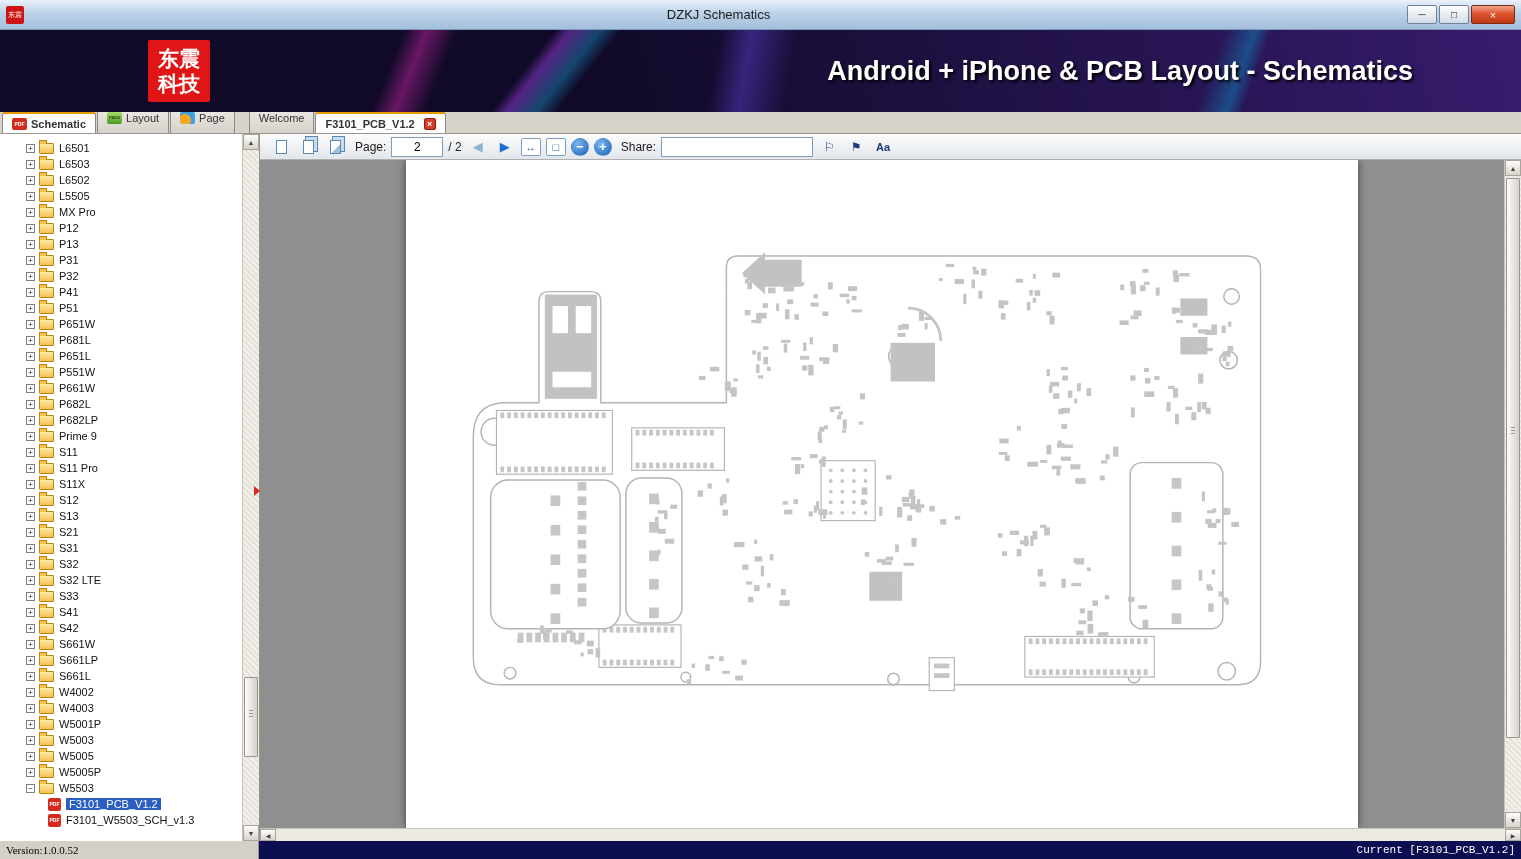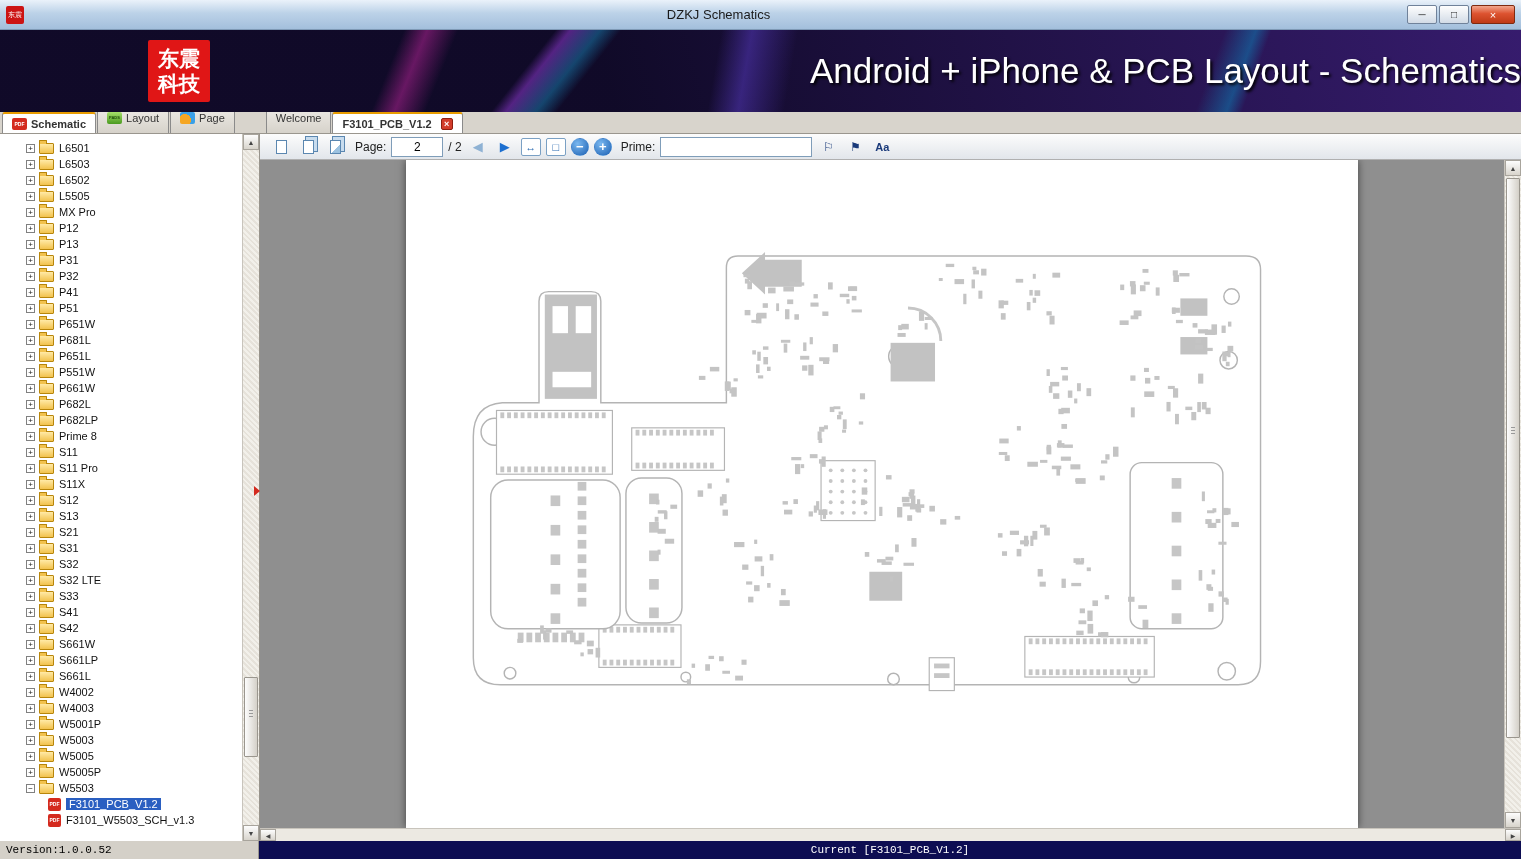--- a/index.html
+++ b/index.html
@@ -19,28 +19,28 @@
 .banner{height:82px;flex:0 0 auto;position:relative;display:flex;align-items:center;overflow:hidden;
 background:
  linear-gradient(112deg, transparent 26%, rgba(210,40,170,.45) 27.5%, transparent 29.5%),
  linear-gradient(100deg, transparent 47%, rgba(90,60,200,.5) 49%, transparent 52%),
  linear-gradient(290deg, transparent 18%, rgba(0,180,230,.35) 19%, transparent 21%),
  linear-gradient(255deg, rgba(60,30,120,.85), rgba(16,10,40,.97) 60%),#150e30}
 .banner::before{content:"";position:absolute;left:430px;top:-20px;width:240px;height:130px;
 background:linear-gradient(115deg, transparent 40%, rgba(150,60,220,.5) 45%, rgba(30,180,240,.35) 55%, transparent 62%);transform:skewX(-18deg)}
 .logo{width:62px;height:62px;background:#e01616;color:#fff;margin-left:148px;display:flex;flex-direction:column;align-items:center;justify-content:center;font-weight:bold;font-size:21px;line-height:25px;z-index:1;border-radius:2px}
 .app-title{color:#fff;font-size:37px;font-weight:bold;margin-left:16px;letter-spacing:1px;text-shadow:2px 2px 3px #000;z-index:1}
-.subtitle{margin-left:auto;color:#fff;font-size:35px;font-weight:normal;text-shadow:2px 2px 3px #000;z-index:1}
+.subtitle{margin-left:auto;margin-right:108px;color:#fff;font-size:27px;font-weight:bold;text-shadow:2px 2px 3px #000;z-index:1}
 
 
 .tabstrip{height:22px;flex:0 0 auto;background:#d8d4cc;display:flex;align-items:flex-end;padding-left:2px;border-bottom:1px solid #9a968e}
 .tabbar{display:flex;align-items:flex-end}
 .tab{height:32px;display:flex;align-items:center;gap:4px;padding:0 9px;font-size:11px;color:#333;border:1px solid #8a8a8a;border-bottom:none;border-radius:3px 3px 0 0;background:linear-gradient(#f2f0ec,#d6d2ca);margin-right:1px;white-space:nowrap}
 .tab.active{background:#ffffff;height:21px;border-top:2px solid #e89c00;font-weight:bold}
-.doc-tabbar{margin-left:30px}
+.doc-tabbar{margin-left:13px}
 .tab-ico{width:15px;height:12px;font-size:5px;font-weight:bold;color:#fff;display:flex;align-items:center;justify-content:center;border-radius:2px;flex:0 0 auto}
 .tab-ico.pdf{background:#d42a1e}
 .tab-ico.pads{background:linear-gradient(#a6e06a,#4a9a20);color:#1c4a08;font-size:4px}
 .tab-ico.share{background:radial-gradient(circle at 32% 68%, #f5a623 46%, #3aa0e8 48%)}
 .close-box{width:12px;height:12px;background:#d23c2a;border:1px solid #8e1e10;color:#fff;font-size:9px;line-height:10px;text-align:center;border-radius:2px;margin-left:5px}
 
 
 .content{flex:1;display:flex;min-height:0}
 .sidebar{width:260px;flex:0 0 auto;background:#fff;border-right:1px solid #98948c;display:flex;position:relative}
 .tree{flex:1;overflow:hidden;padding:6px 0 0 26px;font-size:11px;color:#111}
@@ -79,22 +79,22 @@
 .tlabel{margin-left:4px}
 .page-input{width:52px;height:20px;border:1px solid #7f9db9;text-align:center;font-size:12px;font-family:"Liberation Sans",sans-serif}
 .find-input{width:152px;height:20px;border:1px solid #7f9db9;padding:0 4px;font-size:12px;font-family:"Liberation Sans",sans-serif}
 .viewer{flex:1;background:#8f8f8f;display:flex;min-height:0;position:relative}
 .viewport{flex:1;display:flex;justify-content:center;overflow:hidden}
 .page{background:#fff;width:952px;height:100%;box-shadow:0 0 8px rgba(0,0,0,.55);position:relative}
 .pcb-svg{position:absolute;left:48px;top:88px}
 
 
 .statusbar{height:18px;flex:0 0 auto;display:flex;align-items:stretch;font-size:11px}
-.status-left{width:259px;background:#d4d0c8;color:#000;display:flex;align-items:center;padding:0 6px;border-right:1px solid #9a968e;font-family:Liberation Mono, monospace;font-size:11px}
-.status-right-wrap{flex:1;background:#0d0d52;color:#fff;display:flex;align-items:center;justify-content:center;padding:0 6px;font-family:"Liberation Mono",monospace;font-size:11px}
+.status-left{width:259px;background:#d4d0c8;color:#000;display:flex;align-items:center;padding:0 6px;border-right:1px solid #9a968e;font-family:Liberation Serif, serif;font-size:11px}
+.status-right-wrap{flex:1;background:#0d0d52;color:#fff;display:flex;align-items:center;justify-content:flex-end;padding:0 6px;font-family:"Liberation Mono",monospace;font-size:11px}
 </style>
 </head>
 <body>
 
 <div class="app">
 
   <div class="titlebar">
     <div class="title-icon">东震</div>
     <div class="title-text">DZKJ Schematics</div>
     <div class="win-buttons">
@@ -227,21 +227,21 @@
             <span>P682L</span>
           </div>
           <div class="trow">
             <span class="expander">+</span>
             <span class="folder"></span>
             <span>P682LP</span>
           </div>
           <div class="trow">
             <span class="expander">+</span>
             <span class="folder"></span>
-            <span>Prime 8</span>
+            <span>Prime 9</span>
           </div>
           <div class="trow">
             <span class="expander">+</span>
             <span class="folder"></span>
             <span>S11</span>
           </div>
           <div class="trow">
             <span class="expander">+</span>
             <span class="folder"></span>
             <span>S11 Pro</span>
@@ -378,21 +378,21 @@
           </span>
         <span class="tlabel">Page:</span>
         <input class="page-input" value="2" style="">
         <span>/ 2</span>
         <span class="tbtn arrow prev">◀</span>
         <span class="tbtn arrow next">▶</span>
         <span class="tbtn fit">↔</span>
         <span class="tbtn fit">□</span>
         <span class="tbtn zoom">−</span>
         <span class="tbtn zoom">+</span>
-        <span class="tlabel">Prime:</span>
+        <span class="tlabel">Share:</span>
         <input class="find-input" value="" style="">
         <span class="tbtn flag">⚐</span>
         <span class="tbtn flag">⚑</span>
         <span class="tbtn fontsize">Aa</span>
       </div>
 
       <div class="viewer">
         <div class="viewport">
           <div class="page">
             <svg class="pcb-svg" id="pcb" width="850" height="464" viewBox="0 0 880 480">

